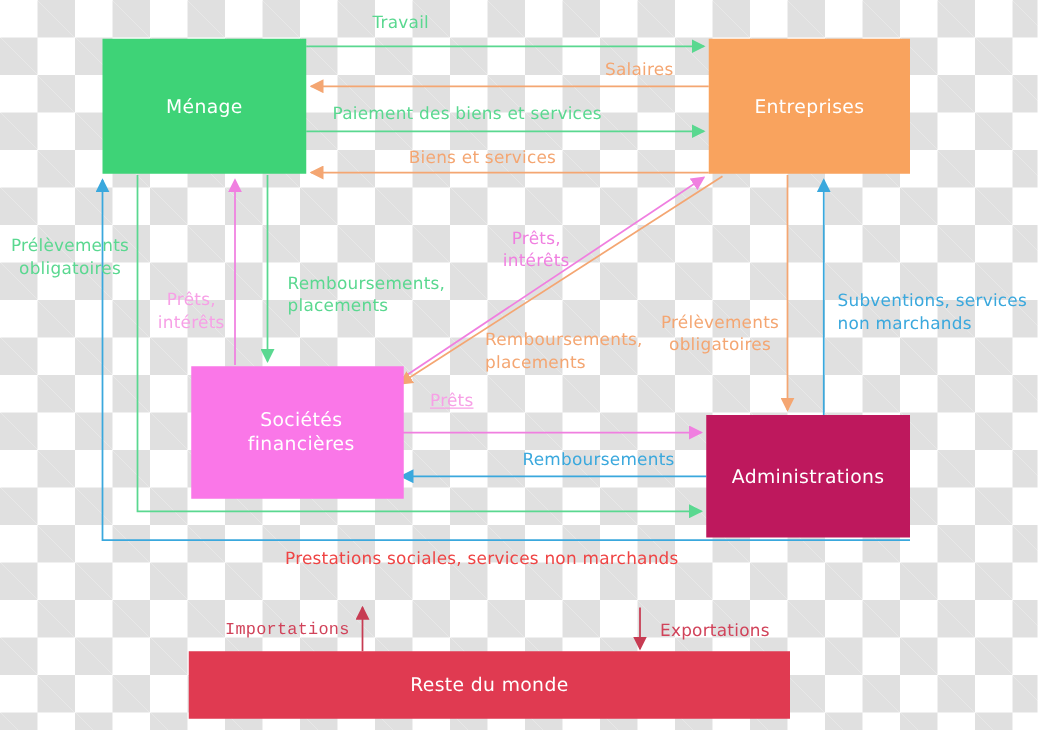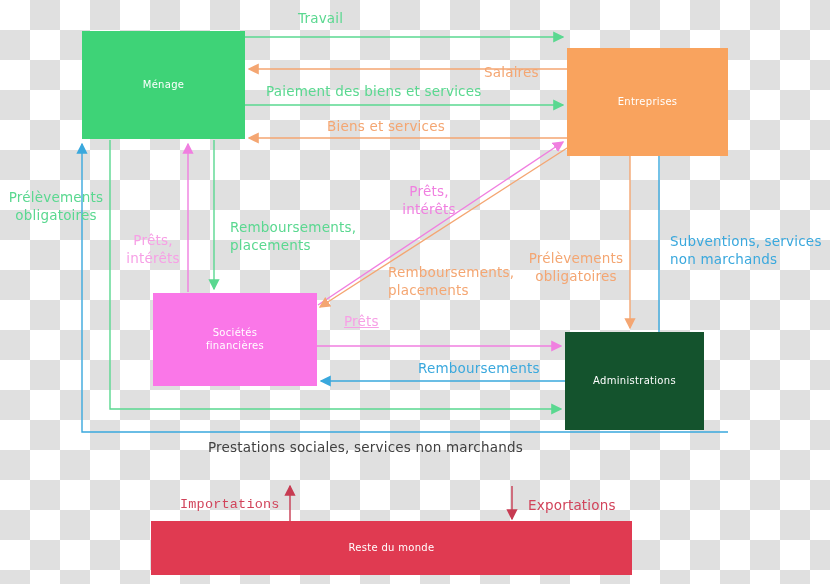--- a/index.html
+++ b/index.html
@@ -14,21 +14,21 @@
     background-position:0 0,30px 30px;
     overflow:hidden;
   }
   #stage{position:relative;width:830px;height:584px;}
   svg#wires{position:absolute;left:0;top:0;width:830px;height:584px;pointer-events:none;}
   .node{
     position:absolute;
     display:flex;align-items:center;justify-content:center;
     text-align:center;
     color:#ffffff;
-    font-size:10px;
+    font-size:15px;
     line-height:1.25;
     letter-spacing:.3px;
   }
   .lbl{
     position:absolute;
     font-size:13.5px;
     line-height:1.35;
     white-space:pre;
     letter-spacing:.2px;
   }
@@ -86,40 +86,40 @@
 
       <path d="M290,521 L290,486" stroke="#c73b52" marker-end="url(#ahR)"></path>
       <path d="M512,486 L512,519" stroke="#c73b52" marker-end="url(#ahR)"></path>
     </g>
   </svg>
 
   <div class="node" style="left:82px;top:31px;width:163px;height:108px;background:#3ed377;">
     <span>Ménage</span>
   </div>
 
-  <div class="node" style="left:567px;top:48px;width:161px;height:108px;background:#f9a35e;">
+  <div class="node" style="left:567px;top:31px;width:161px;height:108px;background:#f9a35e;">
     <span>Entreprises</span>
   </div>
 
-  <div class="node" style="left:153px;top:293px;width:164px;height:93px;background:#fa77e8;white-space:pre-line;">
+  <div class="node" style="left:153px;top:293px;width:164px;height:106px;background:#fa77e8;white-space:pre-line;padding-left:6px;">
     <span>Sociétés
 financières</span>
   </div>
 
-  <div class="node" style="left:565px;top:332px;width:139px;height:98px;background:#14532d;">
+  <div class="node" style="left:565px;top:332px;width:163px;height:98px;background:#be185d;">
     <span>Administrations</span>
   </div>
 
   <div class="node" style="left:151px;top:521px;width:481px;height:54px;background:#e03a51;">
     <span>Reste du monde</span>
   </div>
 
   <div class="lbl" style="left:262px;top:9px;color:#5ad890;margin-left:36px;">Travail</div>
 
-  <div class="lbl" style="left:484px;top:47px;color:#f4a672;margin-top:16px;">Salaires</div>
+  <div class="lbl" style="left:484px;top:47px;color:#f4a672;">Salaires</div>
 
   <div class="lbl" style="left:266px;top:82px;color:#5ad890;">Paiement des biens et services</div>
 
   <div class="lbl" style="left:327px;top:117px;color:#f4a672;">Biens et services</div>
 
   <div class="lbl c" style="left:4px;top:171px;color:#5ad890;width:104px;">Prélèvements
 obligatoires</div>
 
   <div class="lbl c" style="left:120px;top:214px;color:#f7a0e6;width:66px;">Prêts,
 intérêts</div>
@@ -136,19 +136,19 @@
   <div class="lbl c" style="left:521px;top:232px;color:#f4a672;width:110px;">Prélèvements
 obligatoires</div>
 
   <div class="lbl" style="left:670px;top:232px;color:#3aa8dd;">Subventions, services
 non marchands</div>
 
   <div class="lbl" style="left:344px;top:312px;color:#f7a0e6;text-decoration:underline;">Prêts</div>
 
   <div class="lbl" style="left:418px;top:359px;color:#3aa8dd;">Remboursements</div>
 
-  <div class="lbl" style="left:208px;top:438px;color:#404040;">Prestations sociales, services non marchands</div>
+  <div class="lbl" style="left:228px;top:438px;color:#ef4444;">Prestations sociales, services non marchands</div>
 
   <div class="lbl" style="left:180px;top:496px;color:#d1435a;font-family:Liberation Mono, monospace;">Importations</div>
 
   <div class="lbl" style="left:528px;top:496px;color:#d1435a;">Exportations</div>
 
 </div>
 
 </body></html>

